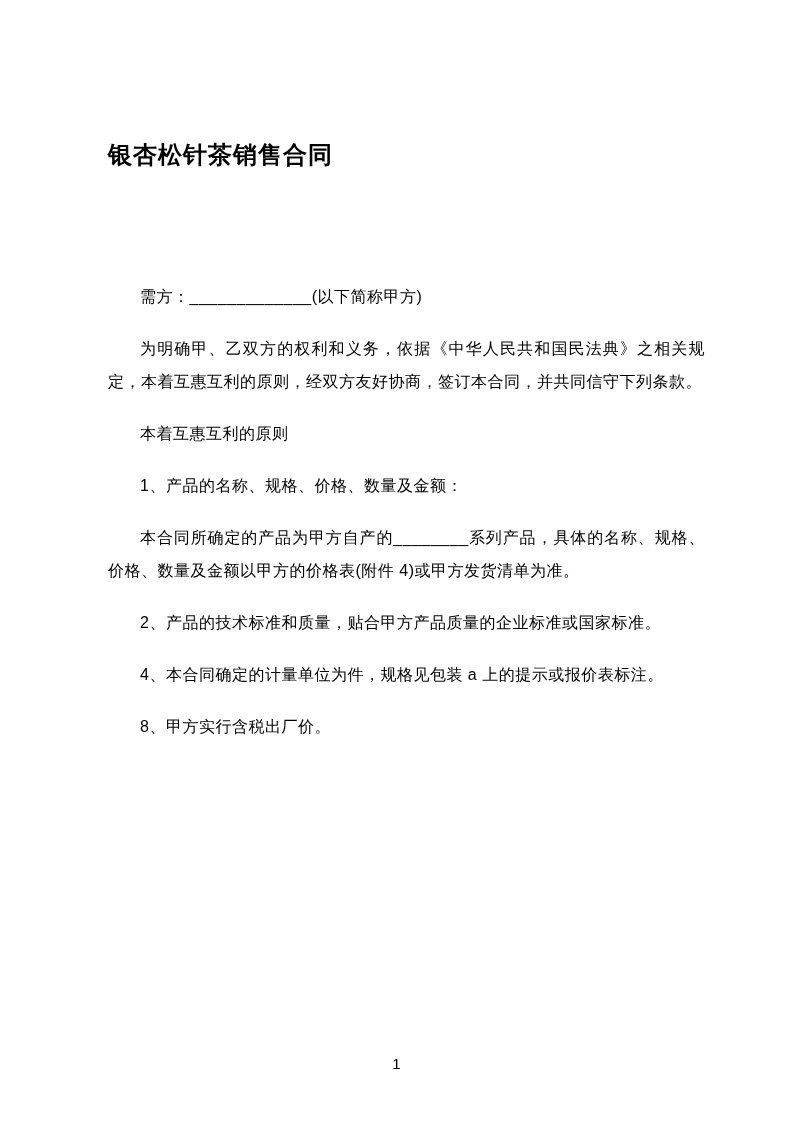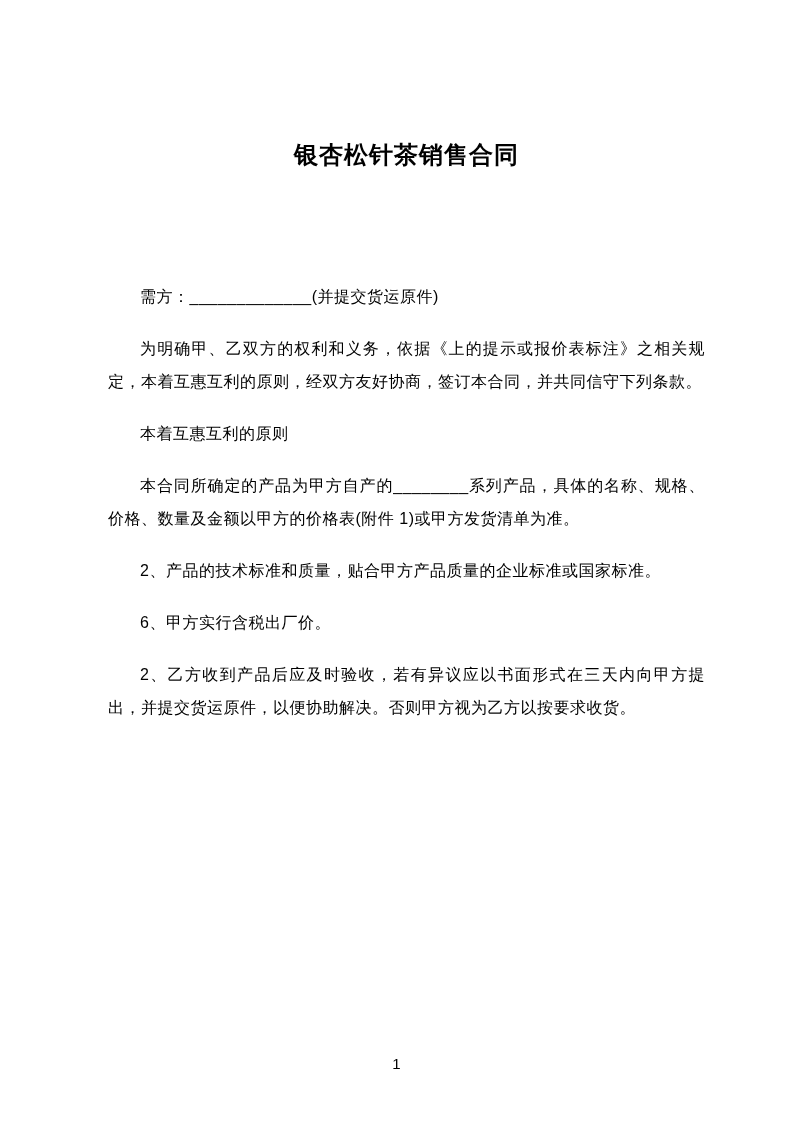--- a/index.html
+++ b/index.html
@@ -14,21 +14,21 @@
     margin: 0 auto;
     background: #ffffff;
     color: #000000;
     font-family: "Liberation Sans", "DejaVu Sans", sans-serif;
     box-sizing: border-box;
     padding: 140px 88px 0 108px;
     overflow: hidden;
   }
   .doc-title {
     margin: 0 0 110px 0;
-    text-align: center;
+    text-align: left;
     font-size: 24px;
     font-weight: bold;
     letter-spacing: 1px;
     line-height: 30px;
   }
   .doc-body p {
     margin: 0 0 19px 0;
     font-size: 16px;
     line-height: 33px;
     text-align: justify;
@@ -46,24 +46,25 @@
   }
 </style>
 </head>
 <body>
 
 <div class="page">
 
   <h1 class="doc-title">银杏松针茶销售合同</h1>
 
   <div class="doc-body">
-    <p>需方：_____________(并提交货运原件)</p>
-    <p>为明确甲、乙双方的权利和义务，依据《上的提示或报价表标注》之相关规定，本着互惠互利的原则，经双方友好协商，签订本合同，并共同信守下列条款。</p>
+    <p>需方：_____________(以下简称甲方)</p>
+    <p>为明确甲、乙双方的权利和义务，依据《中华人民共和国民法典》之相关规定，本着互惠互利的原则，经双方友好协商，签订本合同，并共同信守下列条款。</p>
     <p>本着互惠互利的原则</p>
-    <p>本合同所确定的产品为甲方自产的________系列产品，具体的名称、规格、价格、数量及金额以甲方的价格表(附件 1)或甲方发货清单为准。</p>
+    <p>1、产品的名称、规格、价格、数量及金额：</p>
+    <p>本合同所确定的产品为甲方自产的________系列产品，具体的名称、规格、价格、数量及金额以甲方的价格表(附件 4)或甲方发货清单为准。</p>
     <p>2、产品的技术标准和质量，贴合甲方产品质量的企业标准或国家标准。</p>
-    <p>6、甲方实行含税出厂价。</p>
-    <p>2、乙方收到产品后应及时验收，若有异议应以书面形式在三天内向甲方提出，并提交货运原件，以便协助解决。否则甲方视为乙方以按要求收货。</p>
+    <p>4、本合同确定的计量单位为件，规格见包装 a 上的提示或报价表标注。</p>
+    <p>8、甲方实行含税出厂价。</p>
   </div>
 
   <div class="page-number">1</div>
 
 </div>
 
 </body></html>

